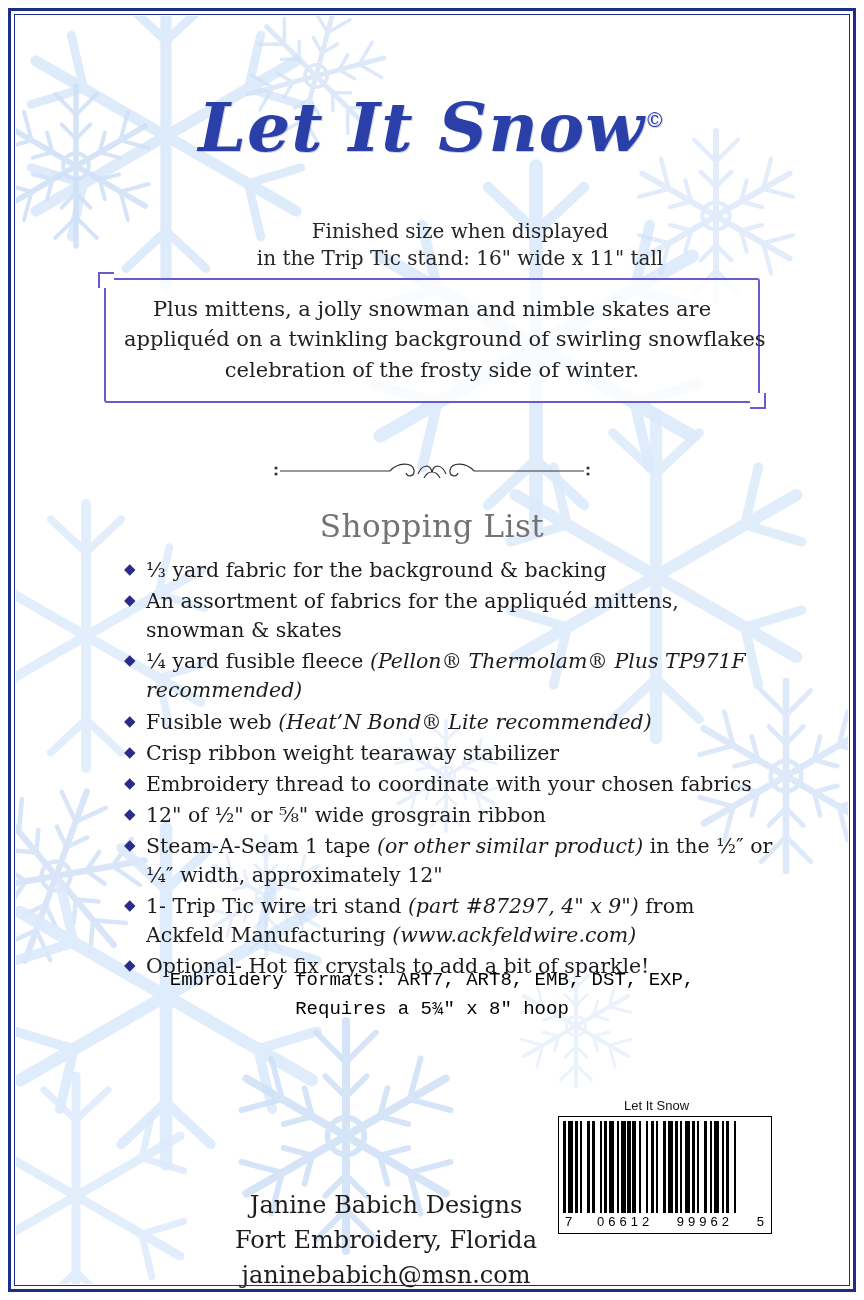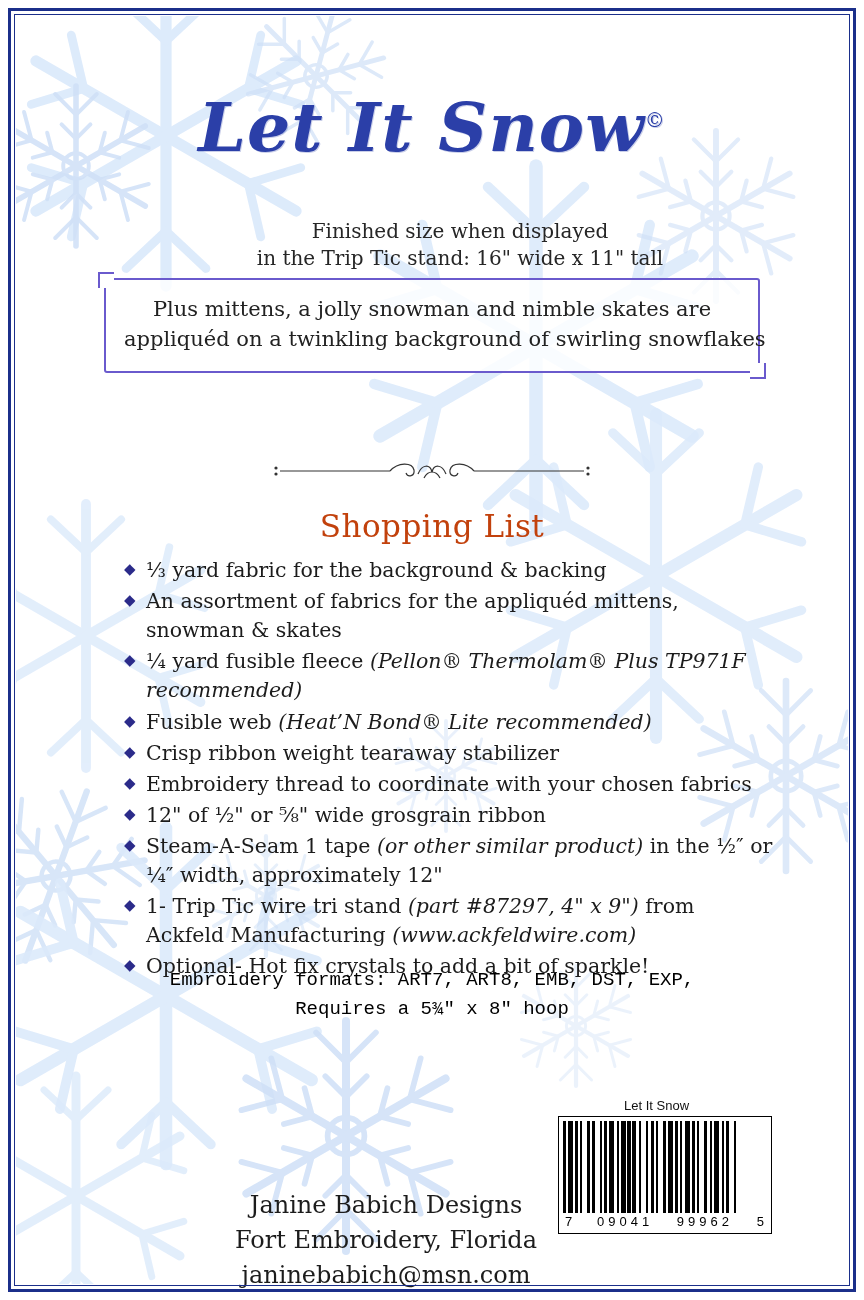--- a/index.html
+++ b/index.html
@@ -121,21 +121,21 @@
     width: 832px;
     text-align: center;
   }
 
   .section-title {
     position: absolute;
     left: 0; top: 492px;
     width: 832px;
     text-align: center;
     font-size: 31px;
-    color: #c2410c;
+    color: #737373;
     letter-spacing: .5px;
   }
 
   
   .list {
     position: absolute;
     left: 108px; top: 540px;
     width: 650px;
   }
   .list-item {
@@ -328,20 +328,21 @@
     </div>
 
     <div class="subtitle">
       <div>Finished size when displayed</div>
       <div>in the Trip Tic stand:  16" wide x 11" tall</div>
     </div>
 
     <div class="desc-box">
       <div class="desc-line">Plus mittens, a jolly snowman and nimble skates are</div>
       <div class="desc-line">appliquéd on a twinkling background of swirling snowflakes</div>
+      <div class="desc-line">celebration of the frosty side of winter.</div>
     </div>
 
     <div class="ornament">
       <svg width="320" height="26" viewBox="0 0 320 26" xmlns="http://www.w3.org/2000/svg">
         <g stroke="#333" fill="none" stroke-width="1.2">
           <line x1="8" y1="13" x2="118" y2="13"></line>
           <line x1="202" y1="13" x2="312" y2="13"></line>
           <circle cx="4" cy="10" r="1.6" fill="#333" stroke="none"></circle>
           <circle cx="4" cy="16" r="1.6" fill="#333" stroke="none"></circle>
           <circle cx="316" cy="10" r="1.6" fill="#333" stroke="none"></circle>
@@ -471,21 +472,21 @@
             <span style="width: 3.4px; background: rgb(255, 255, 255);"></span>
             <span style="width: 1.7px; background: rgb(0, 0, 0);"></span>
             <span style="width: 1.7px; background: rgb(255, 255, 255);"></span>
             <span style="width: 3.4px; background: rgb(0, 0, 0);"></span>
             <span style="width: 5.1px; background: rgb(255, 255, 255);"></span>
             <span style="width: 1.7px; background: rgb(0, 0, 0);"></span>
             <span style="width: 3.4px; background: rgb(255, 255, 255);"></span>
           </div>
         <div class="barcode-digits">
           <span>7</span>
-          <span class="mid">09041</span>
+          <span class="mid">06612</span>
           <span class="mid">99962</span>
           <span>5</span>
         </div>
       </div>
     </div>
 
   </div>
 
   <div class="frame-outer"></div>
   <div class="frame-inner"></div>

